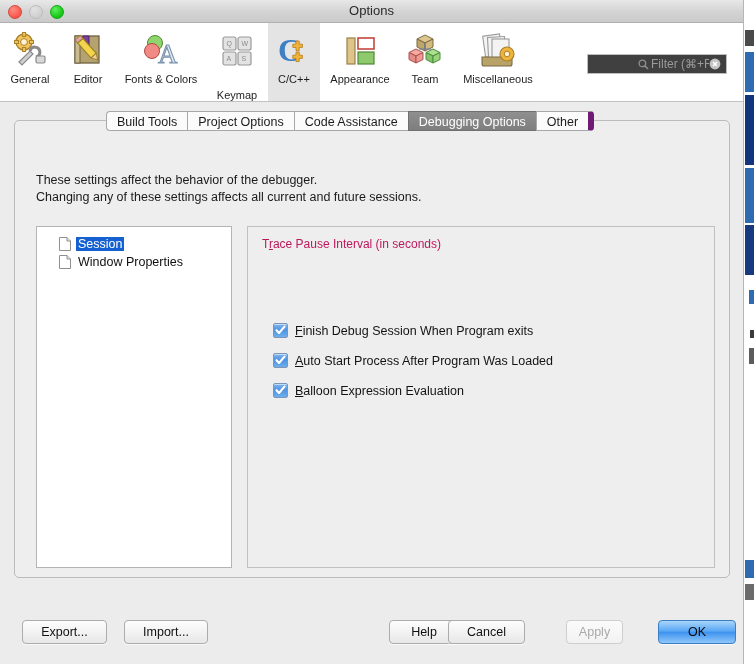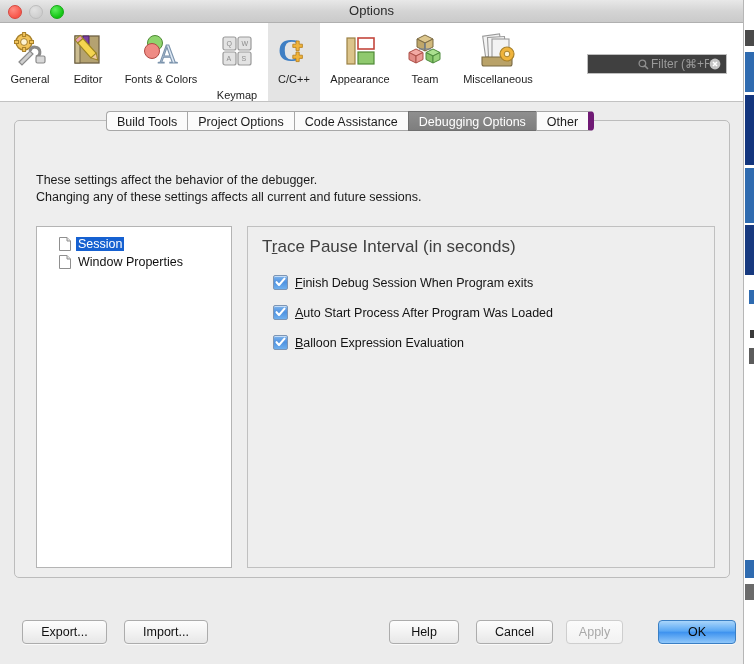--- a/index.html
+++ b/index.html
@@ -173,38 +173,39 @@
     background: #eeeeee;
     border: 1px solid #c0c0c0;
     box-sizing: border-box;
   }
   .field-row {
     position: absolute; left: 14px; top: 10px;
     display: flex; align-items: center;
     width: 440px;
   }
   .field-label {
-    font-size: 17px; color: #404040; white-space: nowrap;
+    font-size: 12px; color: #be185d; white-space: nowrap;
     font-family: "Liberation Sans", sans-serif;
   }
   .txtfield {
     position: absolute; left: 246px; top: 6px;
     width: 188px; height: 22px;
     background: #ffffff;
     border: 1px solid #a9a9a9;
     border-top-color: #8e8e8e;
     box-sizing: border-box;
     font-size: 12.5px; color: #111111;
     padding: 0 5px; line-height: 20px;
     font-family: "Liberation Sans", sans-serif;
   }
   .cbrow {
     position: absolute; left: 25px;
     display: flex; align-items: center;
     cursor: default;
+    margin-top: 48px;
   }
   .cbrow .cb-label {
     font-size: 12.5px; color: #131313; margin-left: 7px; white-space: nowrap;
     font-family: "Liberation Sans", sans-serif;
   }
   .checkbox {
     width: 13px; height: 13px;
     border-radius: 2px;
     border: 1px solid #7d95b4;
     background: linear-gradient(to bottom, #7fb4ed 0%, #4f92e0 48%, #6fb0ef 100%);
@@ -232,21 +233,21 @@
   .btn.disabled { color: #a9a9a9; border-color: #cecece;
     background: linear-gradient(to bottom, #fbfbfb, #f2f2f2); box-shadow: none; }
   .btn.default {
     background: linear-gradient(to bottom, #a9d5fb 0%, #5aa8f4 45%, #3f93ef 52%, #8fc7fa 100%);
     border-color: #3a7fc4;
     color: #0a0a0a;
   }
   .b-export { left: 22px;  width: 85px; }
   .b-import { left: 124px; width: 84px; }
   .b-help   { left: 389px; width: 70px; }
-  .b-cancel { left: 476px; width: 77px; }
+  .b-cancel { left: 448px; width: 77px; }
   .b-apply  { left: 566px; width: 57px; }
   .b-ok     { left: 658px; width: 78px; }
 </style>
 </head>
 <body>
 
 <div id="root">
 
   <div class="bg-strip">
     <div class="bg-chunk" style="top:30px;width:9px;height:16px;background:#4a4a4a;"></div>

